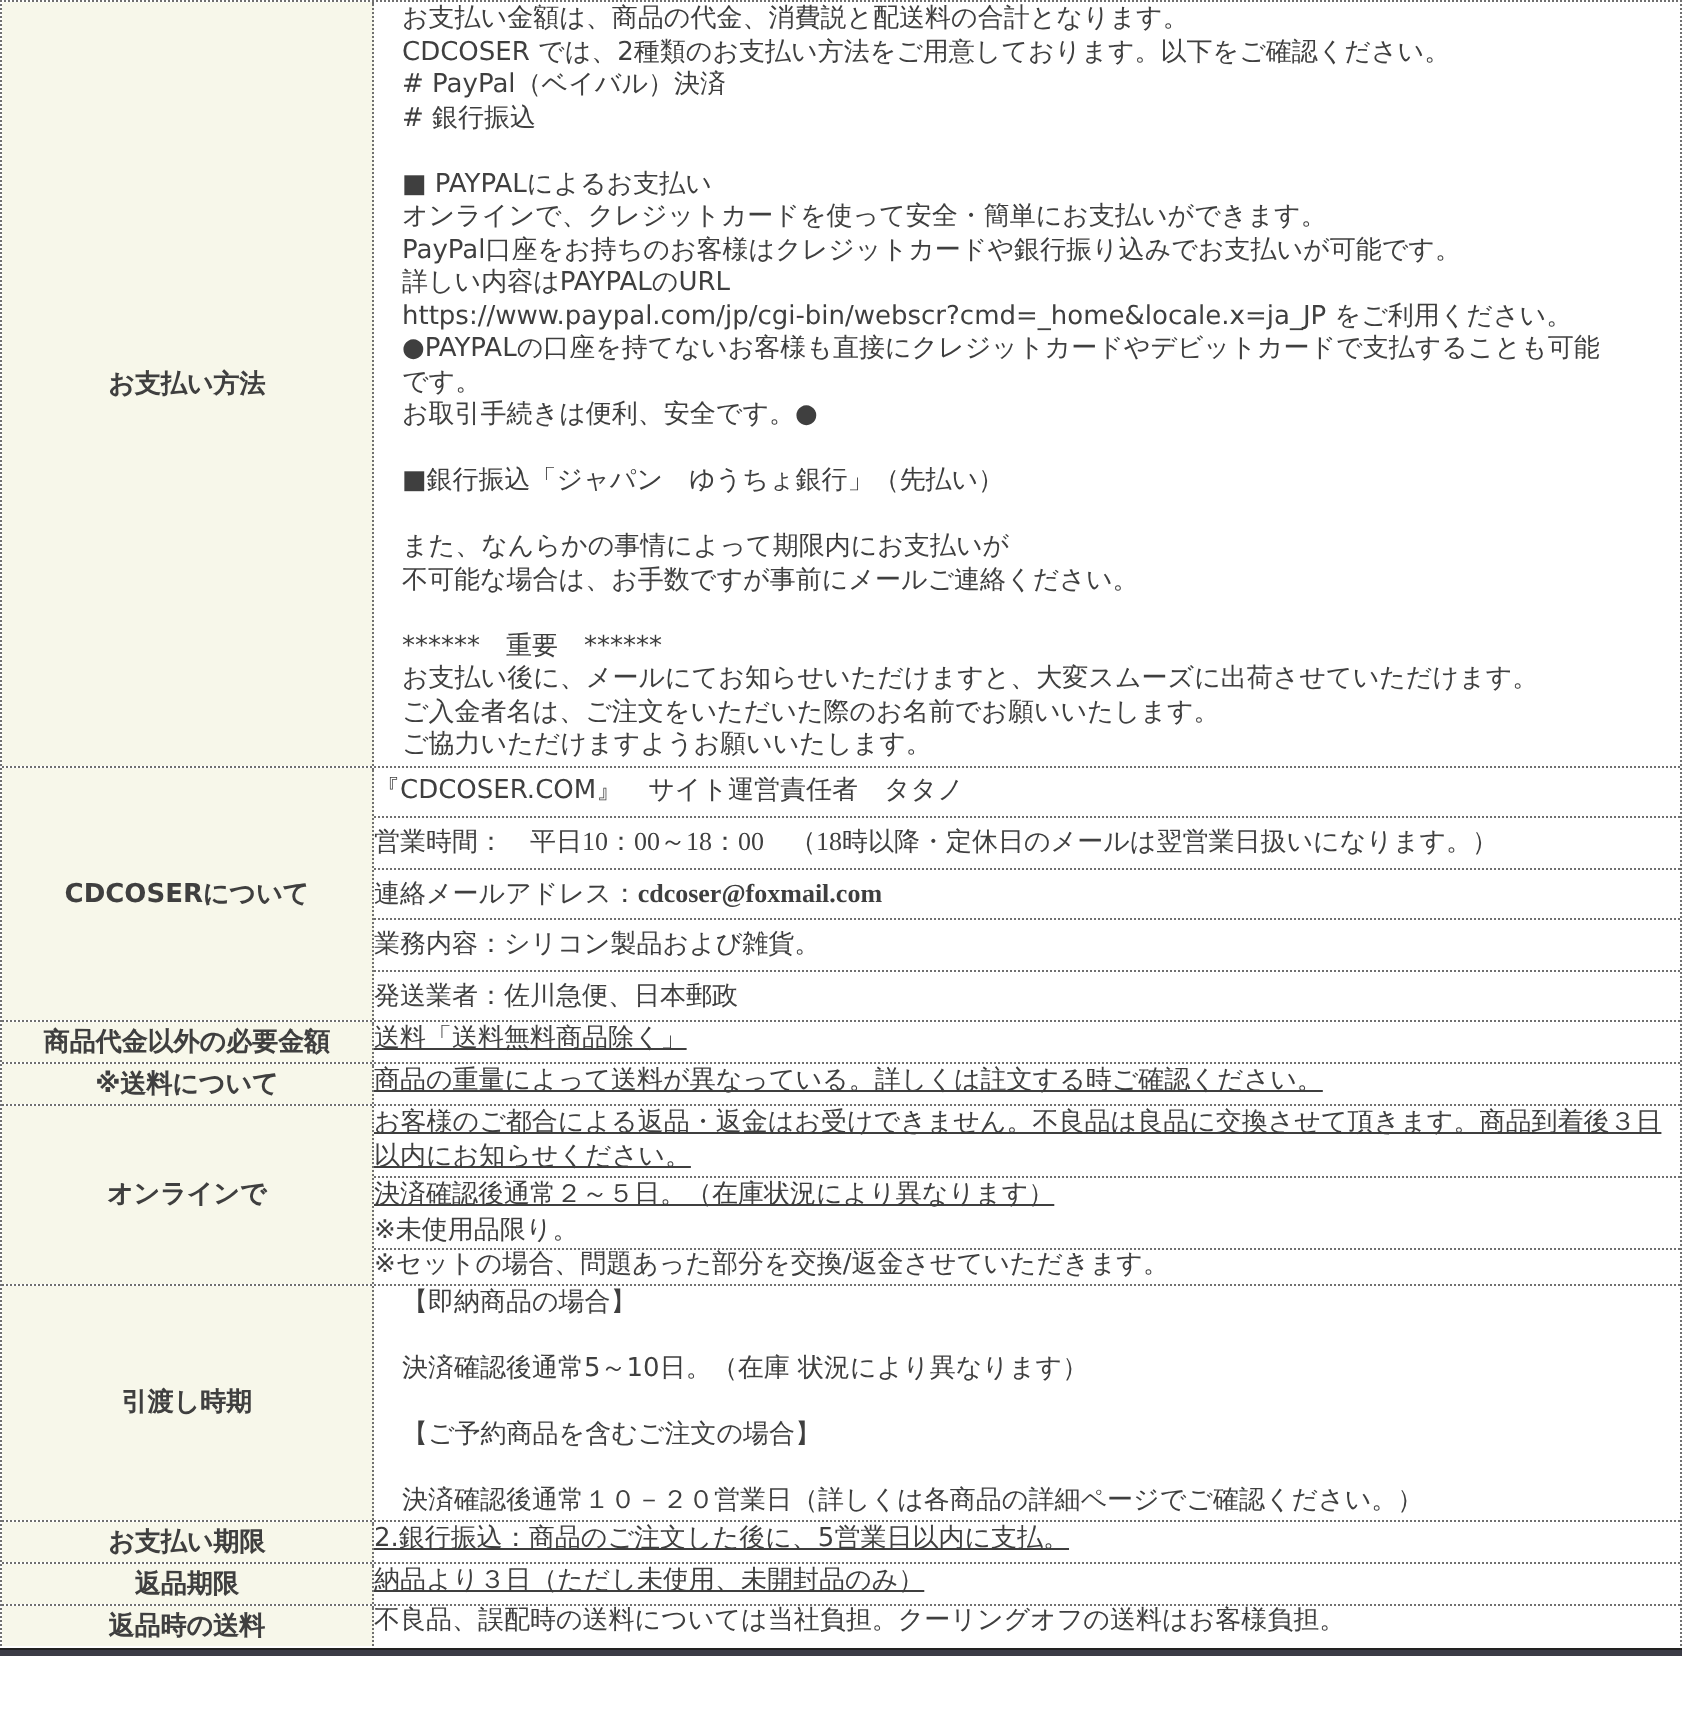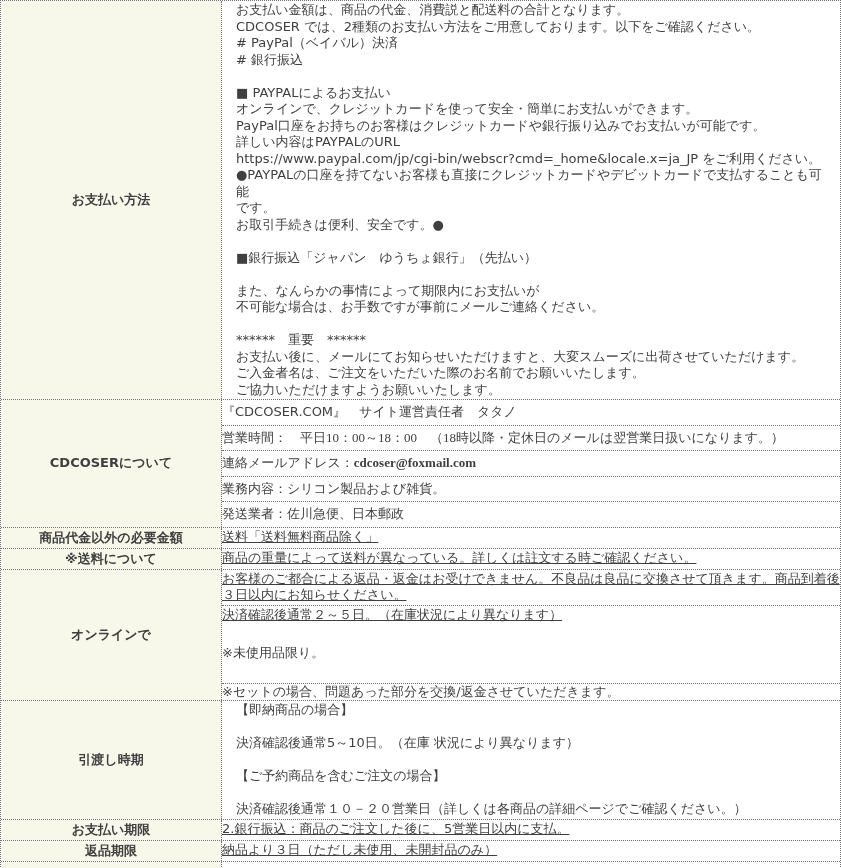--- a/index.html
+++ b/index.html
@@ -24,21 +24,21 @@
     background:var(--cell-bg);
   }
   .row{
     display:flex;
     align-items:stretch;
   }
   .row + .row{
     border-top:1px dotted var(--border-color);
   }
   .hcell{
-    width:221px;
+    width:186px;
     flex:none;
     background:var(--header-bg);
     border-right:1px dotted var(--border-color);
     display:flex;
     align-items:center;
     justify-content:center;
     text-align:center;
     font-weight:bold;
     padding:1px 2px;
   }
@@ -49,21 +49,21 @@
   }
   .line{
     line-height:16.5px;
     min-height:16.5px;
     padding:0 14px;
     overflow-wrap:anywhere;
   }
   .pad-cell{padding:1px 0;}
   .subrow{padding:4px 0;}
   .subrow + .subrow{border-top:1px dotted var(--border-color);font-family:Liberation Serif, serif;}
-  .subrow-tight{padding:0;margin-top:21px;}
+  .subrow-tight{padding:0;}
   .subrow-tight + .subrow-tight{border-top:1px dotted var(--border-color);}
   .subrow-mid{padding:1px 0;text-decoration:underline;}
   .subrow-mid + .subrow-mid{border-top:1px dotted var(--border-color);}
   .email{font-weight:bold;}
   .bottom-bar{
     width:841px;
     height:4px;
     background:var(--bar-color);
     border-top:1px solid #222;
     margin-top:1px;

